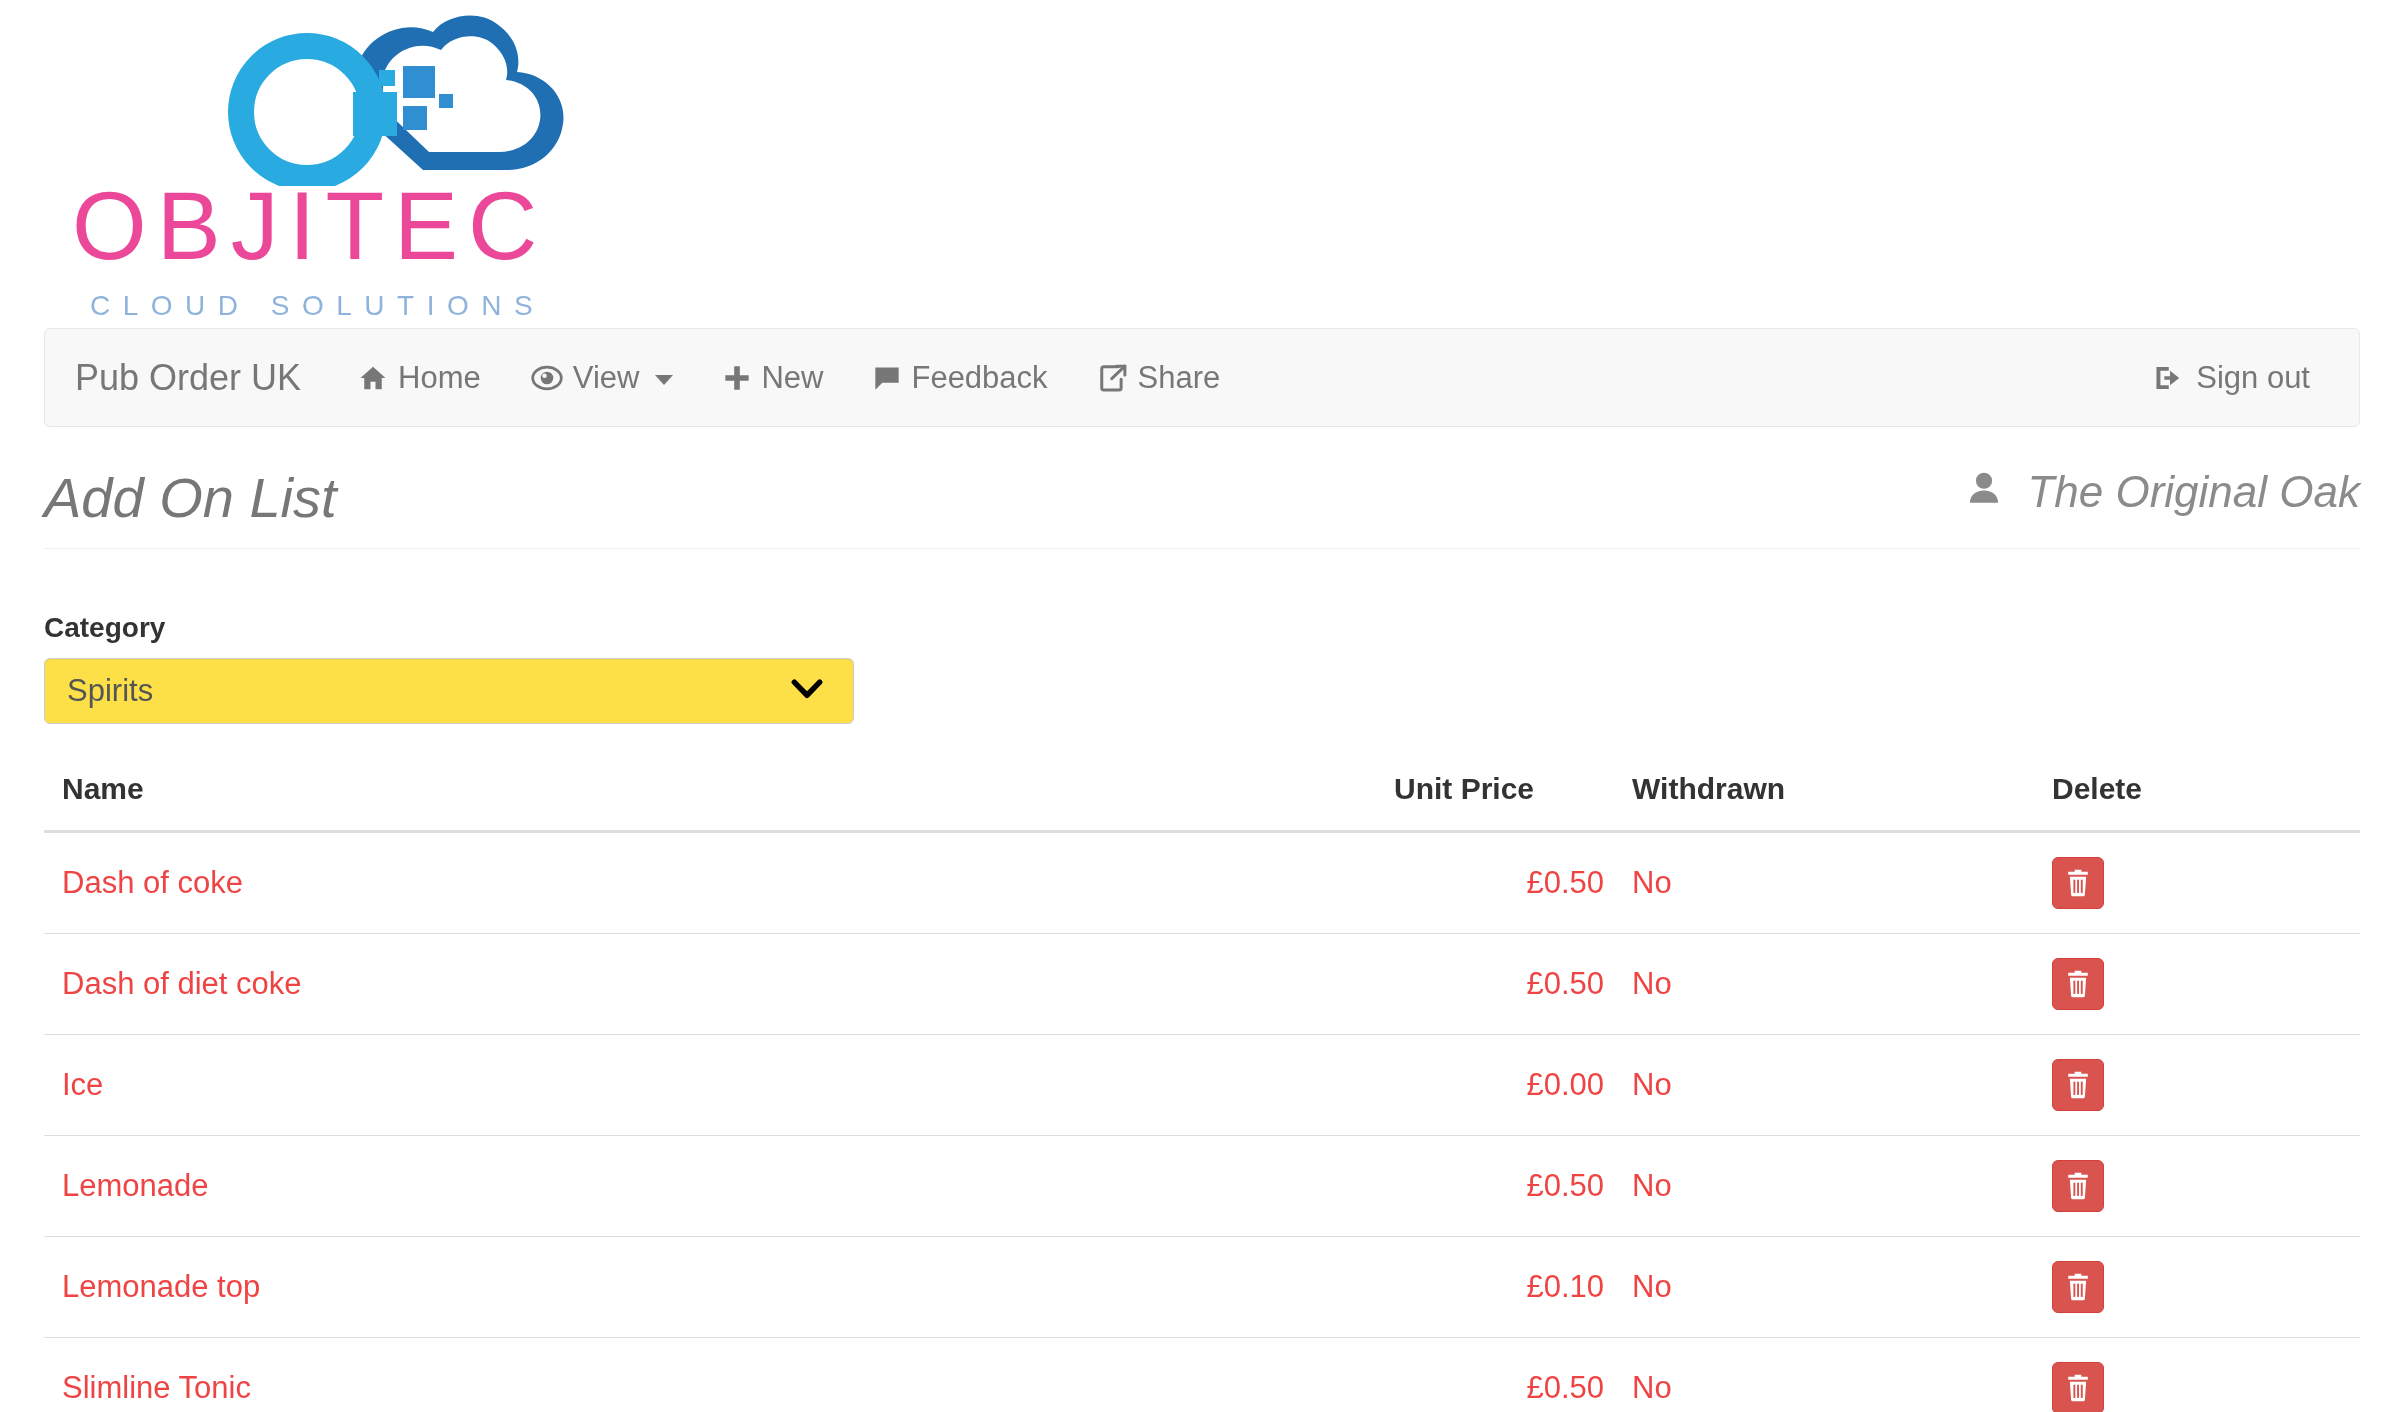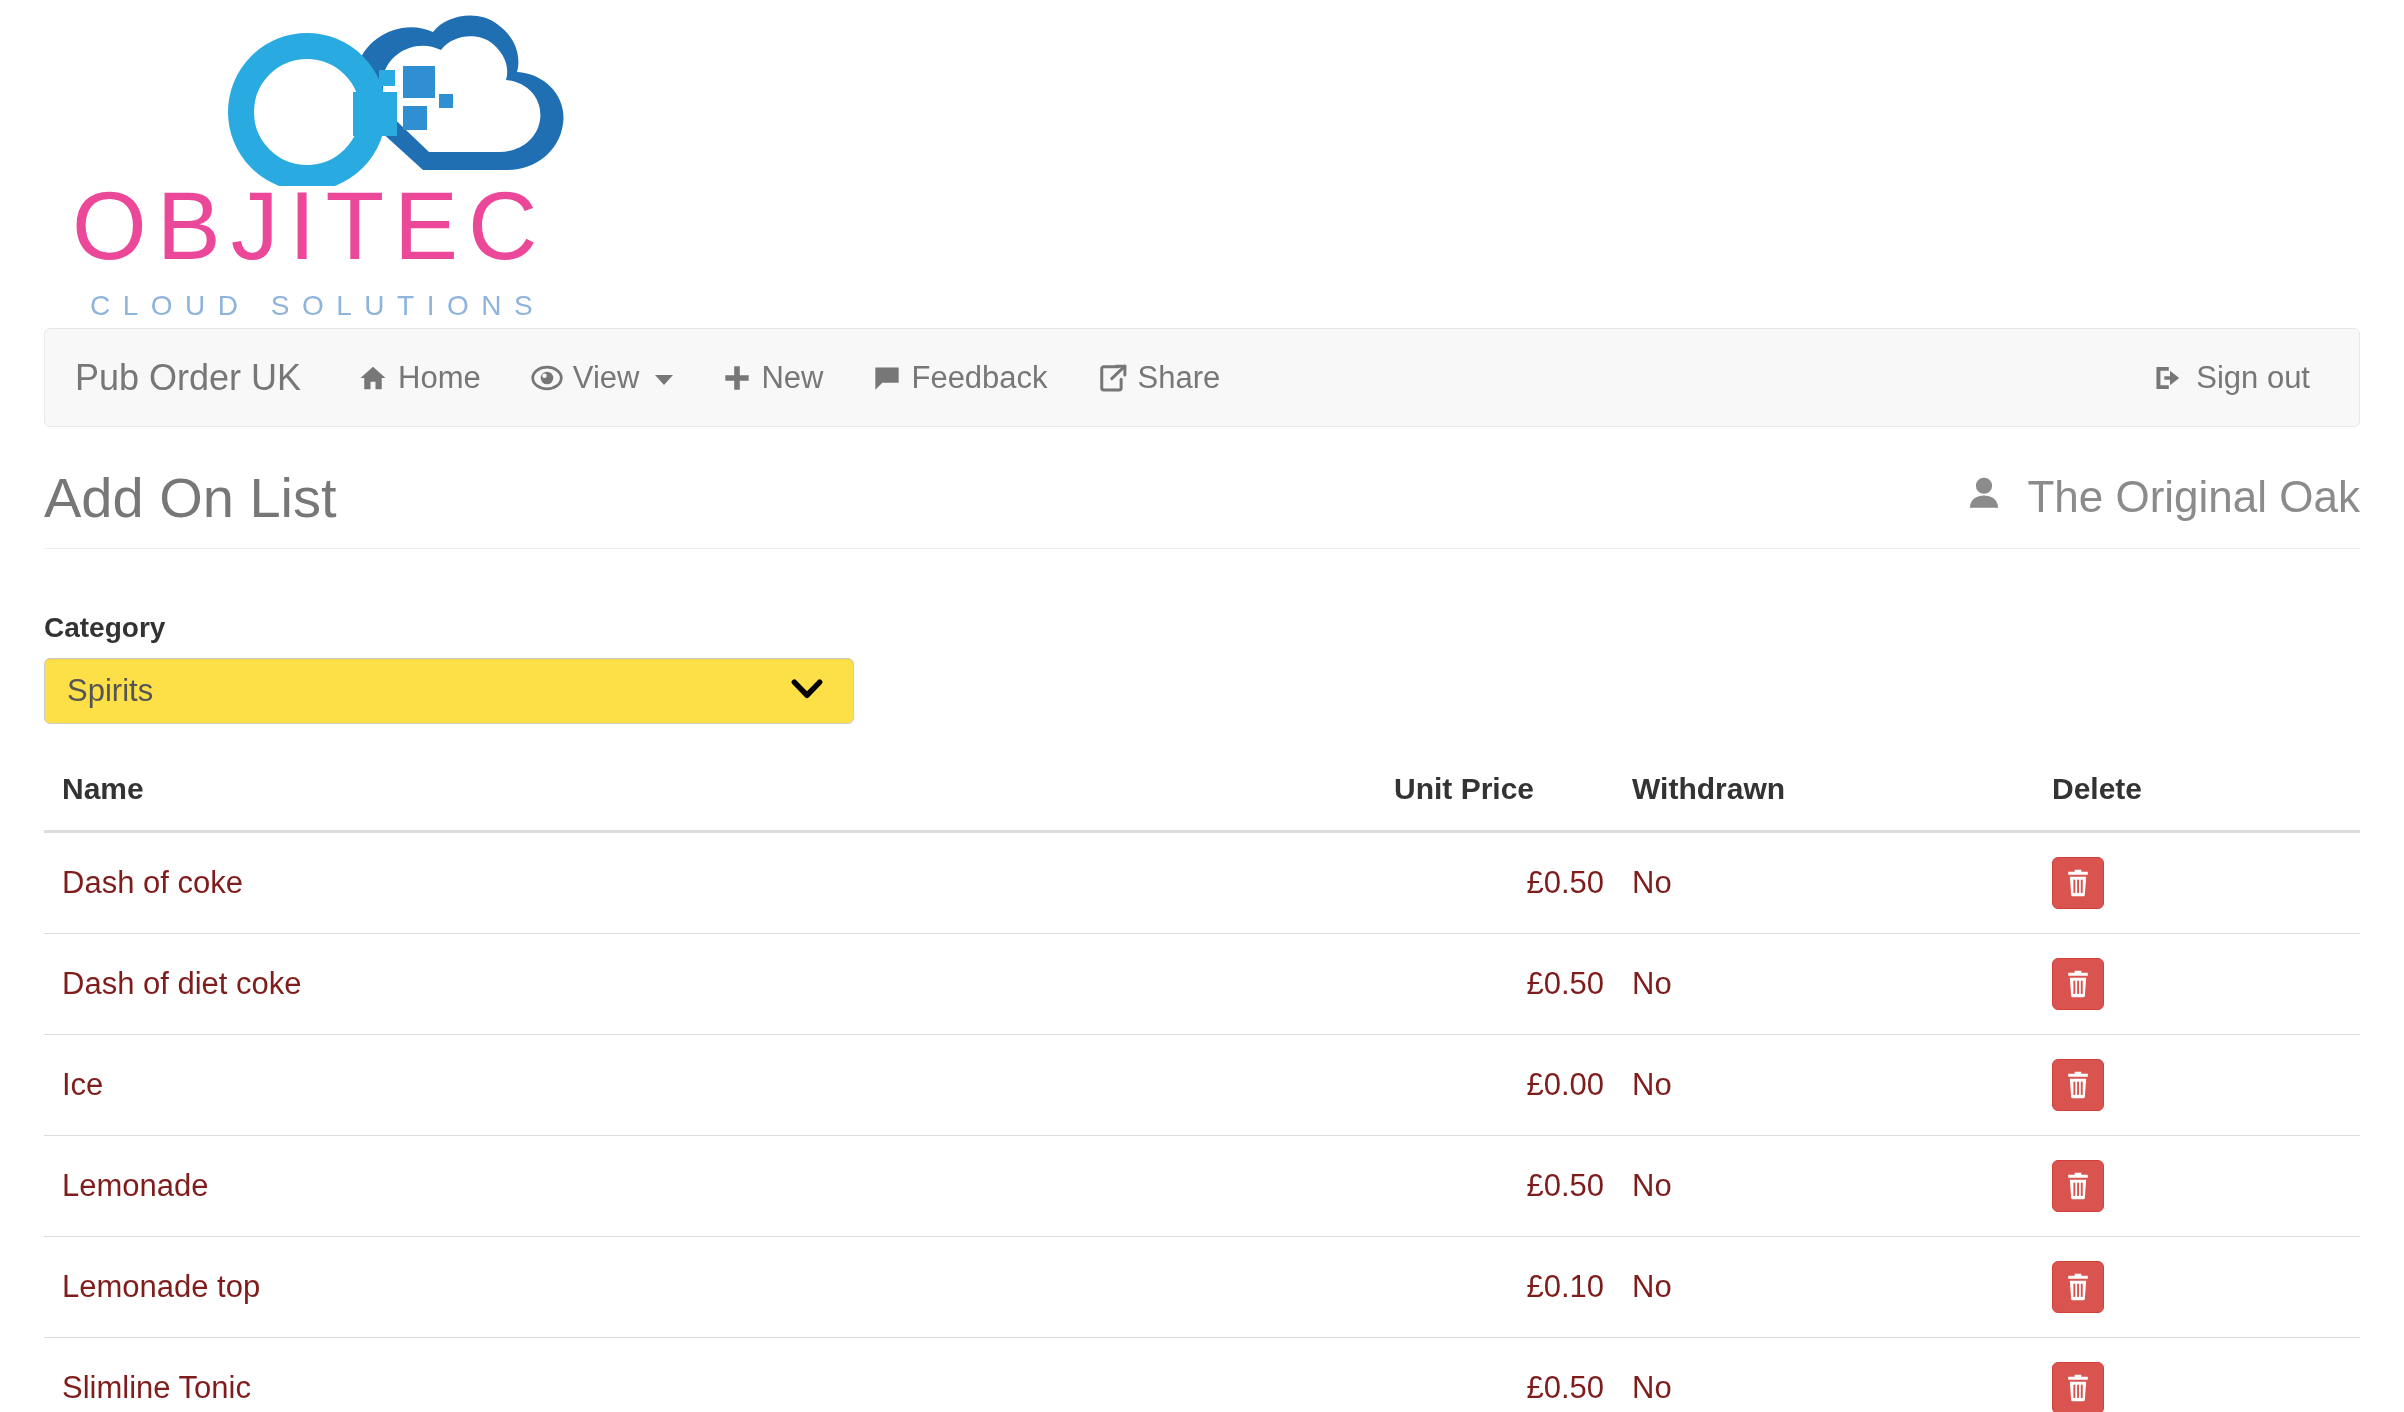--- a/index.html
+++ b/index.html
@@ -108,24 +108,25 @@
     margin-top: 4px;
   }
 
   
   .page-header {
     position: absolute;
     left: 44px;
     top: 470px;
     width: 2316px;
     display: flex;
-    align-items: center;
+    align-items: flex-start;
     justify-content: space-between;
     border-bottom: 1px solid #eeeeee;
     padding-bottom: 22px;
+    font-style: italic;
   }
   .page-title {
     font-size: 56px;
     font-weight: 400;
     color: #777777;
     margin: 0;
     line-height: 1;
   }
   .account {
     display: flex;
@@ -192,21 +193,21 @@
   table.data th {
     font-size: 30px;
     font-weight: bold;
     color: #333333;
     text-align: left;
     padding: 12px 0 24px 0;
     border-bottom: 3px solid #dddddd;
   }
   table.data td {
     font-size: 31px;
-    color: #7f1d1d;
+    color: #ef4444;
     padding: 24px 0;
     border-top: 1px solid #dddddd;
     vertical-align: middle;
   }
   table.data tbody tr:first-child td { border-top: none; }
   .col-name   { width: 1350px; padding-left: 18px !important; }
   .col-price  { width: 210px; text-align: right; }
   .col-with   { width: 420px; padding-left: 28px !important; }
   .col-del    { width: 336px; padding-left: 28px !important; }
   th.col-name { padding-left: 18px !important; }

